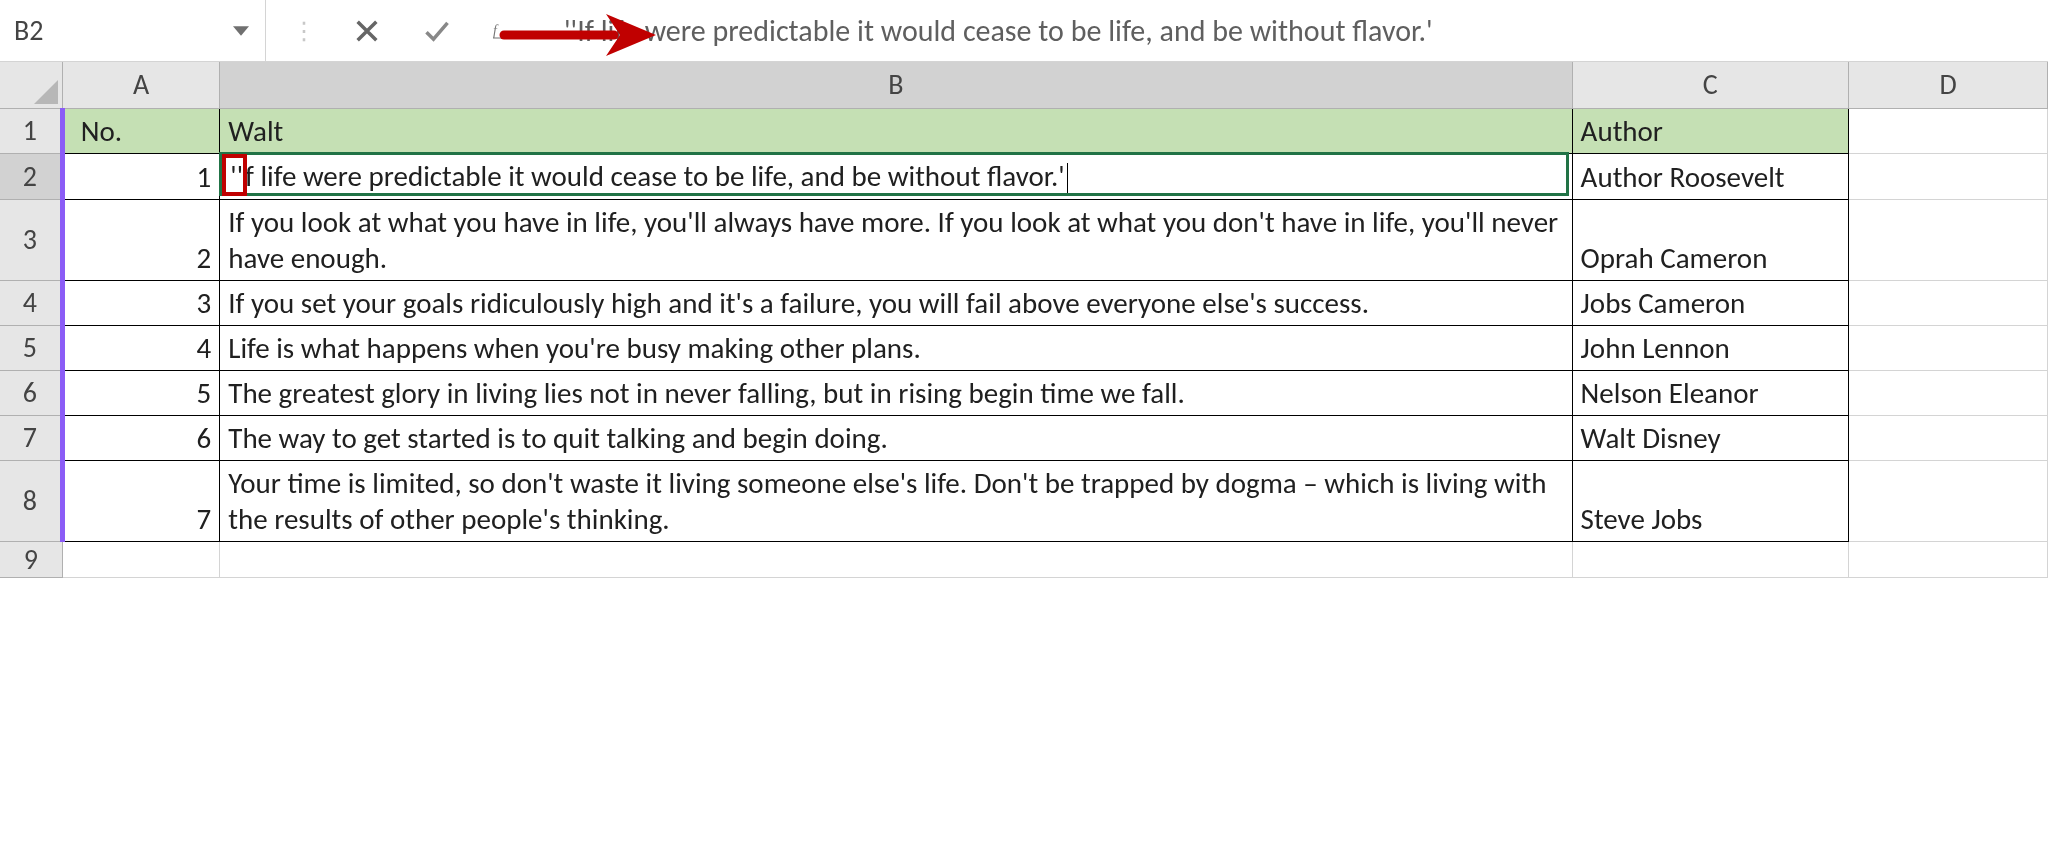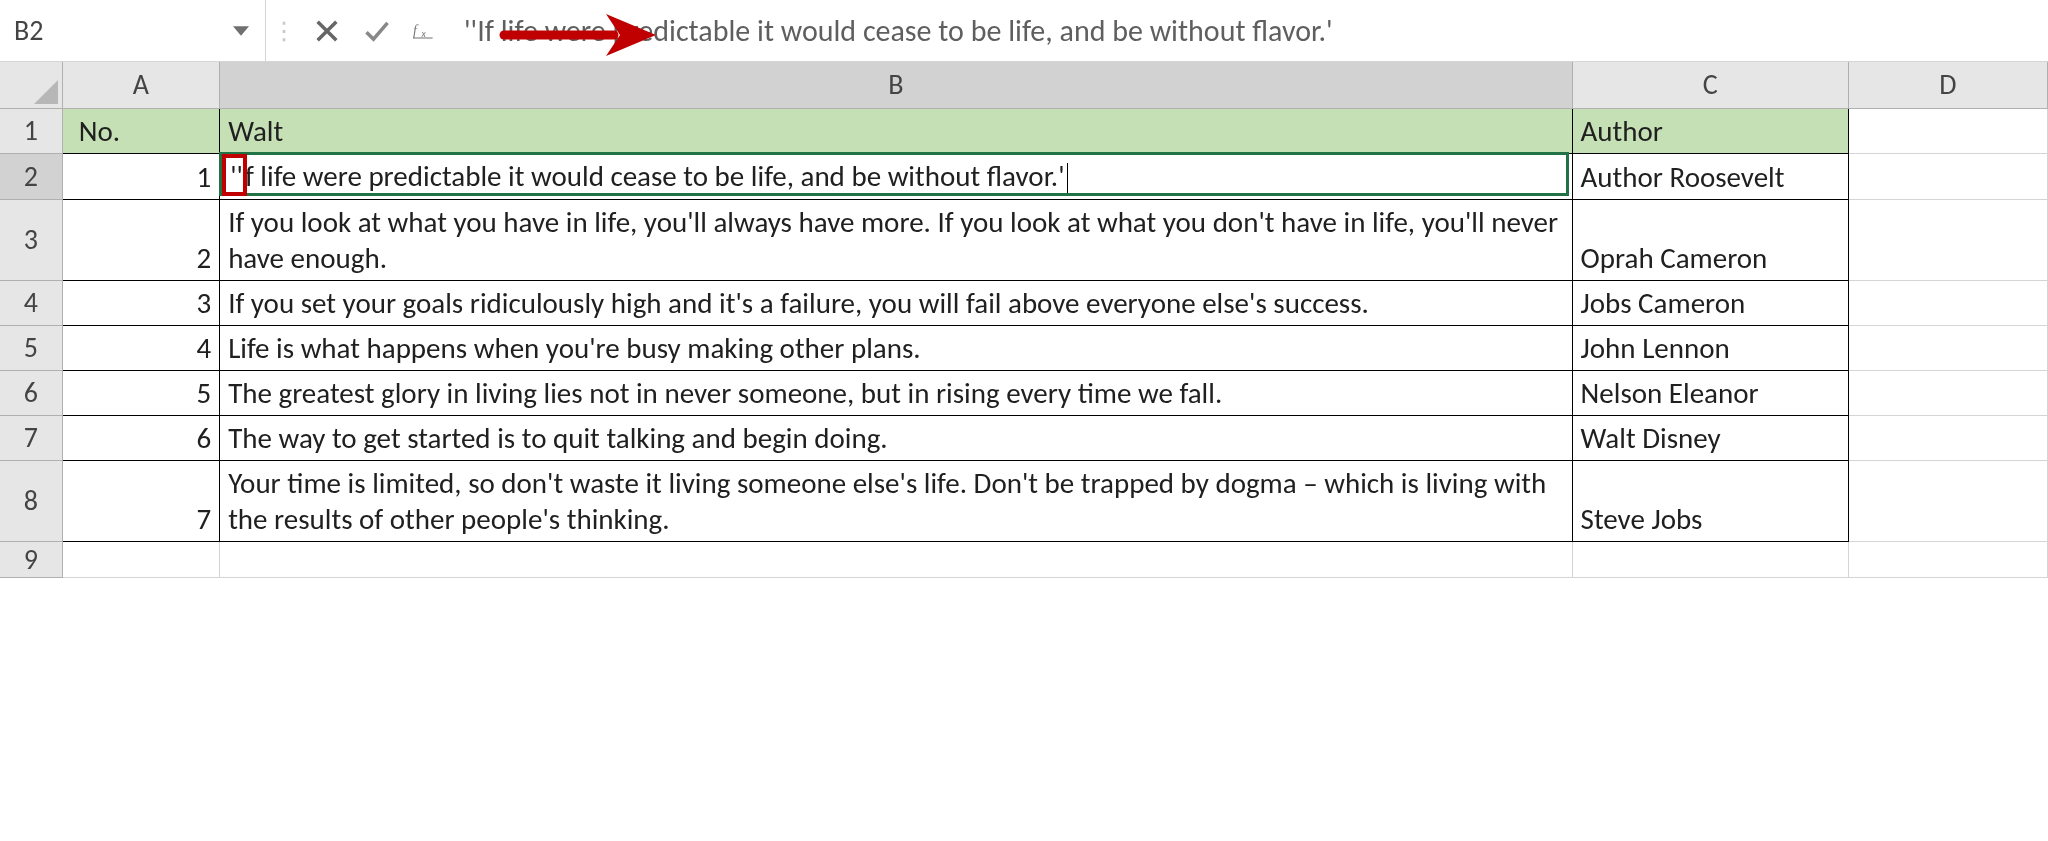--- a/index.html
+++ b/index.html
@@ -13,20 +13,21 @@
   }
 
   
   .formula-bar {
     display: flex;
     align-items: center;
     height: 62px;
     border-bottom: 1px solid #d4d4d4;
     background: #fff;
     position: relative;
+    gap: 20px;
   }
   .name-box-wrap {
     display: flex;
     align-items: center;
     width: 266px;
     height: 100%;
     border-right: 1px solid #d4d4d4;
     padding-left: 14px;
   }
   .name-box {
@@ -133,21 +134,21 @@
   }
   td.cell.num { text-align: right; }
   td.cell.hdr {
     background: #c5e0b4;
   }
   td.cell.bordered {
     border-right: 1px solid #000;
     border-bottom: 1px solid #000;
   }
   td.cell.bordered-top { border-top: 1px solid #000; }
-  td.cell.bordered-left { border-left: 1px solid #8b5cf6; padding-left: 16px; }
+  td.cell.bordered-left { border-left: 5px solid #8b5cf6; padding-left: 16px; }
   .col-A { width: 161px; }
   .col-B { width: 1399px; }
   .col-C { width: 282px; }
   .col-D { width: 206px; }
 
   
   .active-outline {
     position: absolute;
     border: 3px solid #217346;
     pointer-events: none;
@@ -265,21 +266,21 @@
     <tr>
       <th class="row-head">5</th>
       <td class="cell bordered bordered-left num">4</td>
       <td class="cell bordered">Life is what happens when you're busy making other plans.</td>
       <td class="cell bordered">John Lennon</td>
       <td class="cell"></td>
     </tr>
     <tr>
       <th class="row-head">6</th>
       <td class="cell bordered bordered-left num">5</td>
-      <td class="cell bordered">The greatest glory in living lies not in never someone, but in rising every time we fall.</td>
+      <td class="cell bordered">The greatest glory in living lies not in never falling, but in rising begin time we fall.</td>
       <td class="cell bordered">Nelson Eleanor</td>
       <td class="cell"></td>
     </tr>
     <tr>
       <th class="row-head">7</th>
       <td class="cell bordered bordered-left num">6</td>
       <td class="cell bordered">The way to get started is to quit talking and begin doing.</td>
       <td class="cell bordered">Walt Disney</td>
       <td class="cell"></td>
     </tr>

